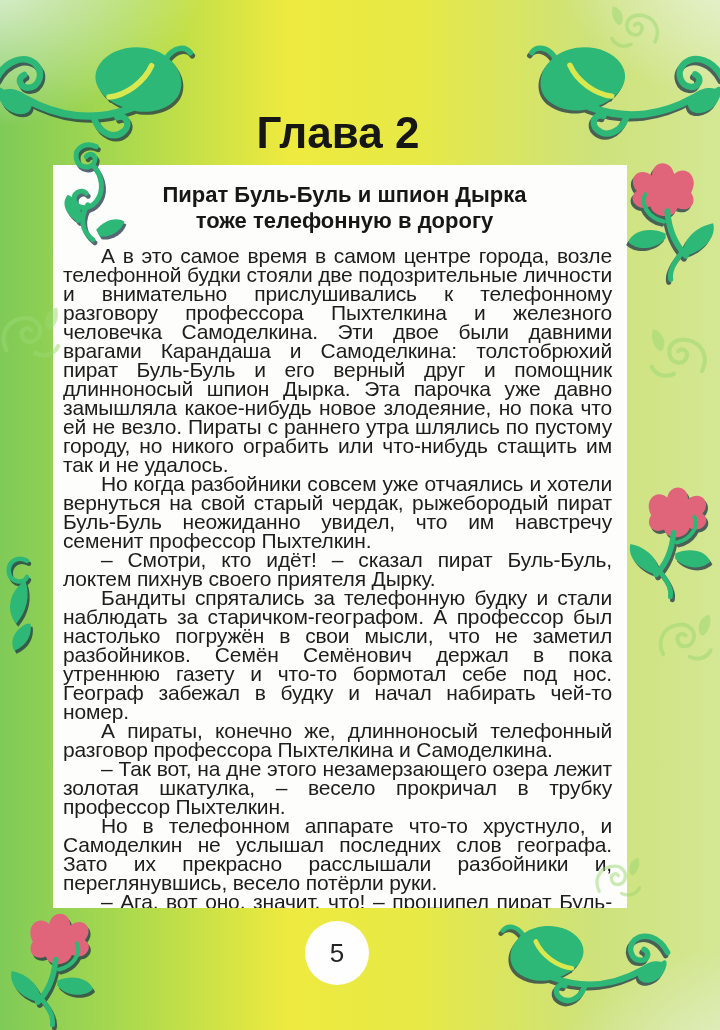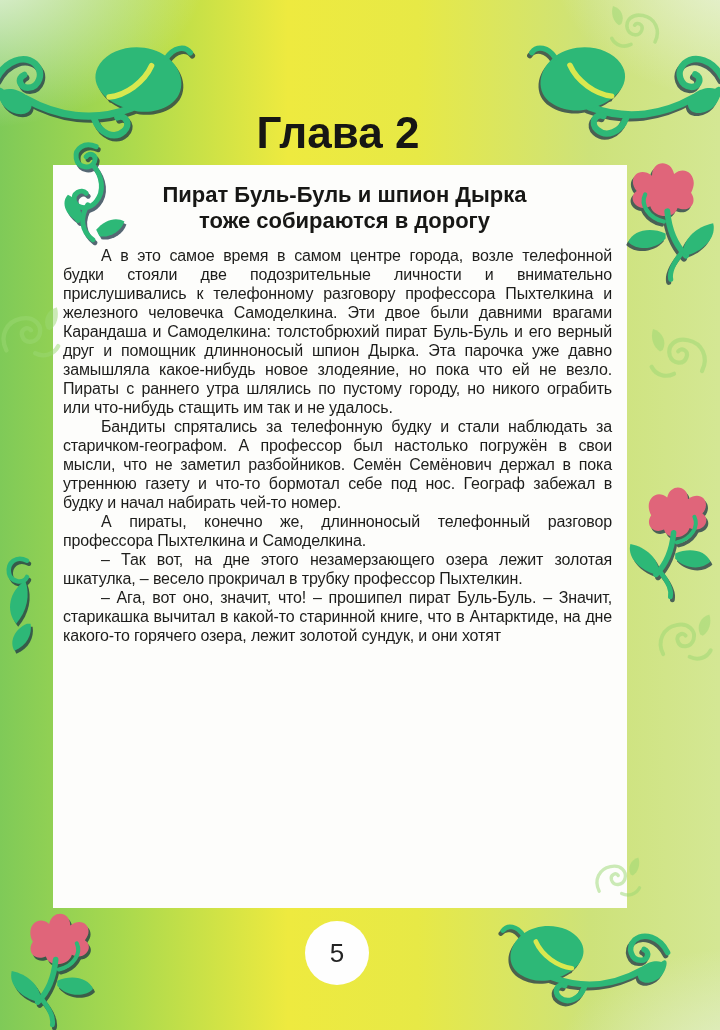--- a/index.html
+++ b/index.html
@@ -27,21 +27,21 @@
   }
 
   .subtitle{
     margin-top:17px;text-align:center;font-weight:bold;color:#171715;
     font-size:22px;line-height:26px;padding-left:9px;
   }
 
   .body-text{margin:12px 15px 0 10px;}
   .body-text p{
     margin:0;text-indent:38px;text-align:justify;
-    font-size:16px;line-height:19px;letter-spacing:-0.15px;color:#1d1d1b;
+    font-size:21px;line-height:19px;letter-spacing:-0.15px;color:#1d1d1b;
   }
 
   .pagenum{
     position:absolute;left:305px;top:921px;width:64px;height:64px;z-index:2;
     background:#fefefe;border-radius:50%;
     display:flex;align-items:center;justify-content:center;
     font-size:26px;color:#232323;
   }
 
   .orn{position:absolute;z-index:2;pointer-events:none;}
@@ -100,27 +100,30 @@
           <path d="M60,74 C72,80 86,76 92,64"></path>
         </g>
         <path d="M76,40 C70,28 76,14 90,10 C94,22 90,36 80,42 Z" fill="currentColor"></path>
       </symbol>
     </defs>
   </svg>
 
   <div class="panel">
     <div class="subtitle">
       <div>Пират Буль-Буль и шпион Дырка</div>
-      <div>тоже собираются в дорогу</div>
+      <div>тоже телефонную в дорогу</div>
     </div>
     <div class="body-text">
         <p>А в это самое время в самом центре города, возле телефонной будки стояли две подозрительные личности и внимательно прислушивались к телефонному разговору профессора Пыхтелкина и железного человечка Самоделкина. Эти двое были давними врагами Карандаша и Самоделкина: толстобрюхий пират Буль-Буль и его верный друг и помощник длинноносый шпион Дырка. Эта парочка уже давно замышляла какое-нибудь новое злодеяние, но пока что ей не везло. Пираты с раннего утра шлялись по пустому городу, но никого ограбить или что-нибудь стащить им так и не удалось.</p>
+        <p>Но когда разбойники совсем уже отчаялись и хотели вернуться на свой старый чердак, рыжебородый пират Буль-Буль неожиданно увидел, что им навстречу семенит профессор Пыхтелкин.</p>
+        <p>– Смотри, кто идёт! – сказал пират Буль-Буль, локтем пихнув своего приятеля Дырку.</p>
         <p>Бандиты спрятались за телефонную будку и стали наблюдать за старичком-географом. А профессор был настолько погружён в свои мысли, что не заметил разбойников. Семён Семёнович держал в пока утреннюю газету и что-то бормотал себе под нос. Географ забежал в будку и начал набирать чей-то номер.</p>
         <p>А пираты, конечно же, длинноносый телефонный разговор профессора Пыхтелкина и Самоделкина.</p>
         <p>– Так вот, на дне этого незамерзающего озера лежит золотая шкатулка, – весело прокричал в трубку профессор Пыхтелкин.</p>
+        <p>Но в телефонном аппарате что-то хрустнуло, и Самоделкин не услышал последних слов географа. Зато их прекрасно расслышали разбойники и, переглянувшись, весело потёрли руки.</p>
         <p>– Ага, вот оно, значит, что! – прошипел пират Буль-Буль. – Значит, старикашка вычитал в какой-то старинной книге, что в Антарктиде, на дне какого-то горячего озера, лежит золотой сундук, и они хотят</p>
       </div>
   </div>
 
   <h1 class="title">Глава 2</h1>
 
   <svg class="orn shadow-dr" style="left:-10px;top:38px;width:205px;height:120px;">
       <use href="#vineleaf"></use>
     </svg>
   <svg class="orn shadow-dr" style="left:58px;top:140px;width:78px;height:108px;">

